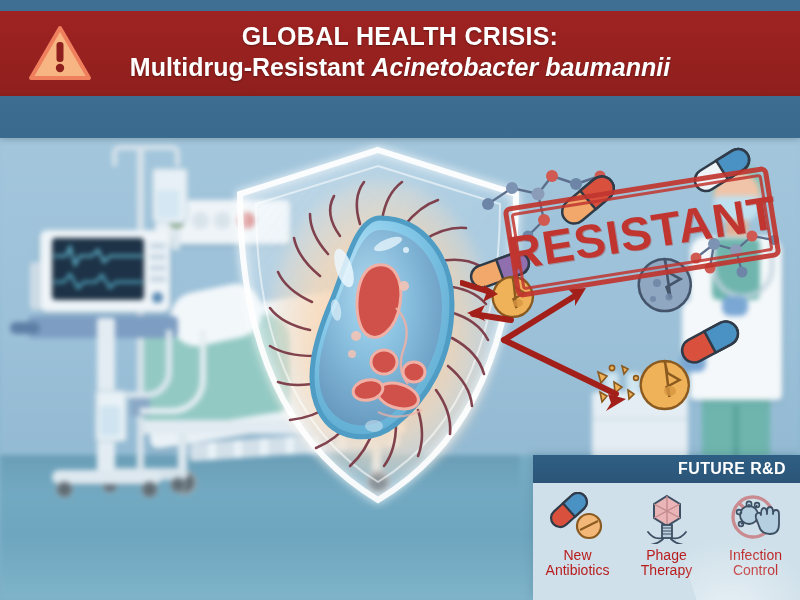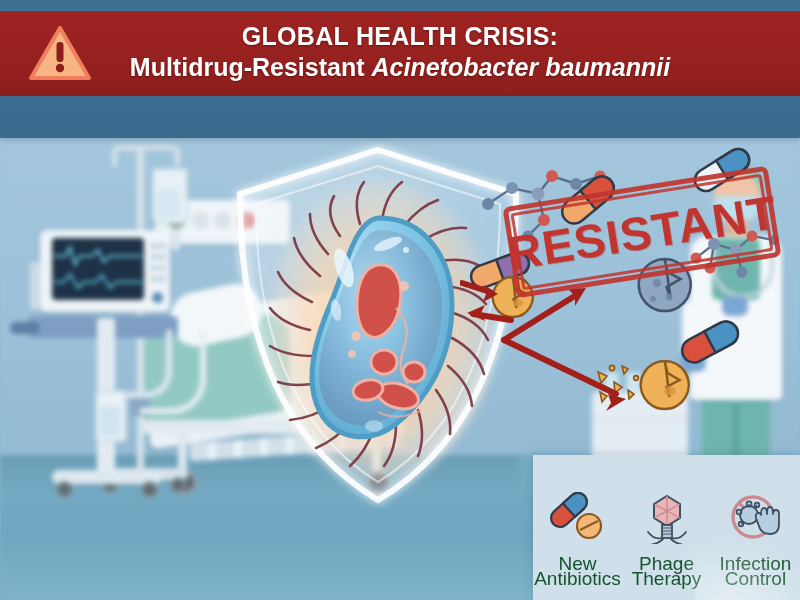--- a/index.html
+++ b/index.html
@@ -129,21 +129,21 @@
 
   
   .rnd{position:absolute;left:533px;top:455px;width:267px;height:145px;background:#cfe0ea;
        box-shadow:-2px -2px 8px rgba(60,90,110,.18);}
   .rnd-head{position:absolute;left:0;top:0;width:267px;height:28px;
        background:linear-gradient(180deg,#2f5e84 0%,#2b5578 100%);}
   .rnd-head span{position:absolute;right:14px;top:5px;color:#fff;font-size:16px;font-weight:bold;letter-spacing:.4px;}
   .rnd-items{position:absolute;left:0;top:28px;width:267px;height:117px;display:flex;}
   .rnd-item{flex:1;display:flex;flex-direction:column;align-items:center;padding-top:9px;}
   .rnd-ico{width:62px;height:52px;position:relative;}
-  .rnd-label{margin-top:12px;text-align:center;color:#14532d;font-size:19px;line-height:15px;}
+  .rnd-label{margin-top:4px;text-align:center;color:#b91c1c;font-size:14px;line-height:15px;}
 
   .lens{position:absolute;left:690px;top:520px;width:120px;height:100px;
         background:radial-gradient(ellipse at 20% 90%,rgba(255,255,255,.55),rgba(255,255,255,0) 65%);
         transform:rotate(-18deg);pointer-events:none;}
 </style>
 </head>
 <body>
 
 <div id="poster">
 
@@ -398,20 +398,23 @@
   <div class="title1">GLOBAL HEALTH CRISIS:</div>
   <div class="title2"><span>Multidrug-Resistant </span><i>Acinetobacter baumannii</i></div>
 
   <div class="stamp">
     <div class="stamp-box"></div>
     <div class="stamp-box2"></div>
     <div class="stamp-text">RESISTANT</div>
   </div>
 
   <div class="rnd">
+    <div class="rnd-head">
+      <span>FUTURE R&amp;D</span>
+    </div>
     <div class="rnd-items">
 
       <div class="rnd-item">
         <div class="rnd-ico">
           <svg viewBox="0 0 62 52" width="62" height="52">
             <g transform="translate(22,18) rotate(-42)">
               <rect x="-21" y="-9" width="42" height="18" rx="9" fill="#d9503c" stroke="#2f3b49" stroke-width="2.2"></rect>
               <path d="M0 -9 h12 a9 9 0 0 1 9 9 a9 9 0 0 1 -9 9 h-12 z" fill="#4b92c4" stroke="#2f3b49" stroke-width="2.2"></path>
             </g>
             <circle cx="42" cy="34" r="12" fill="#f3b878" stroke="#8a5a20" stroke-width="2.2"></circle>

